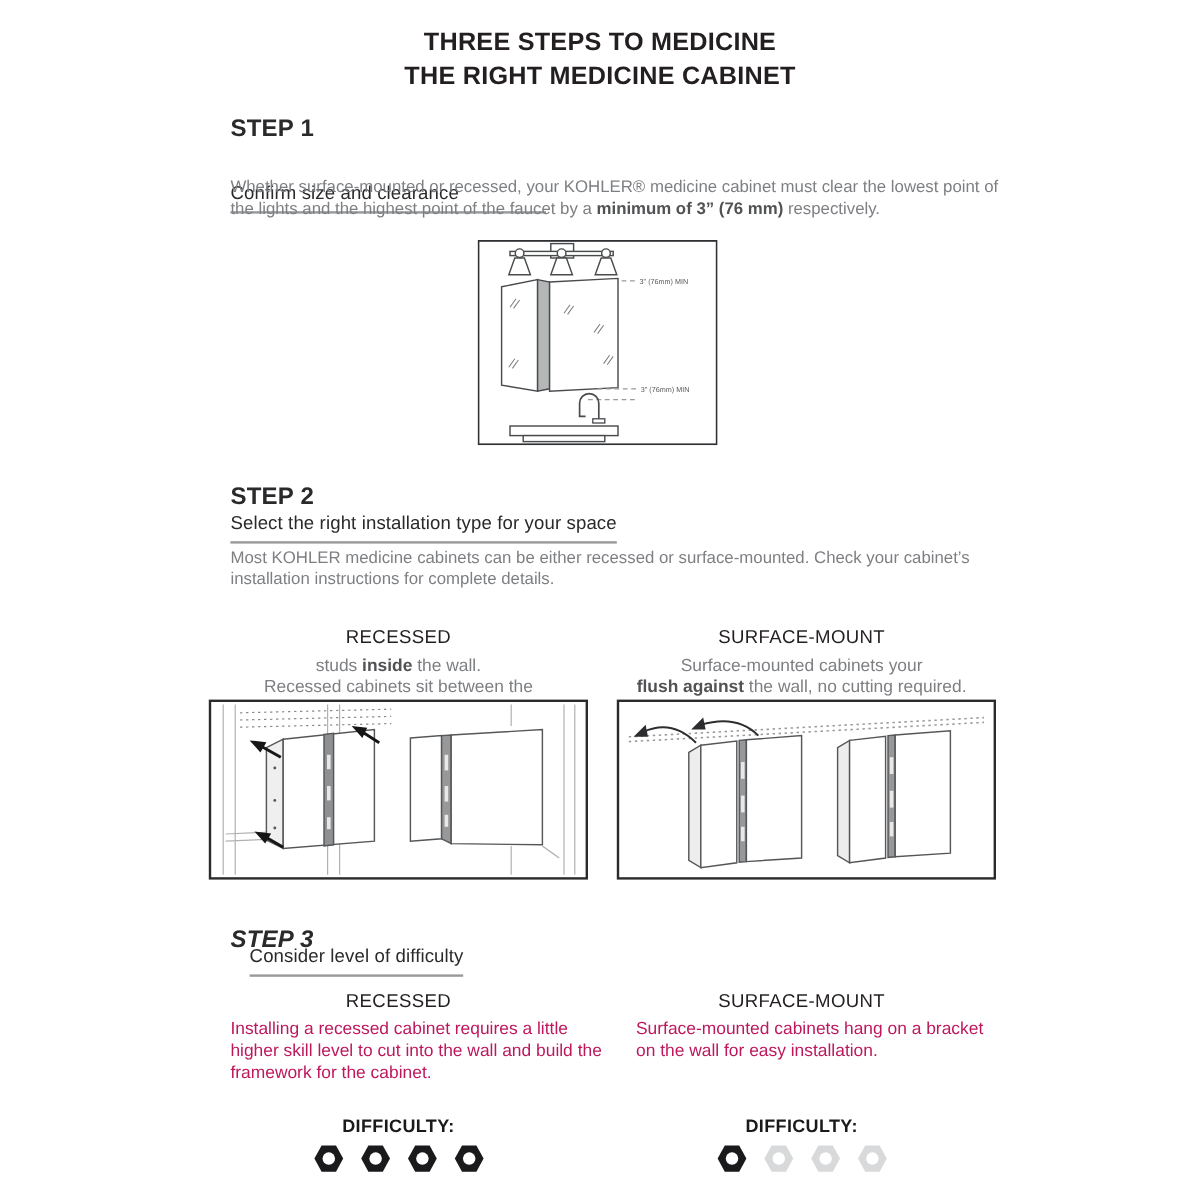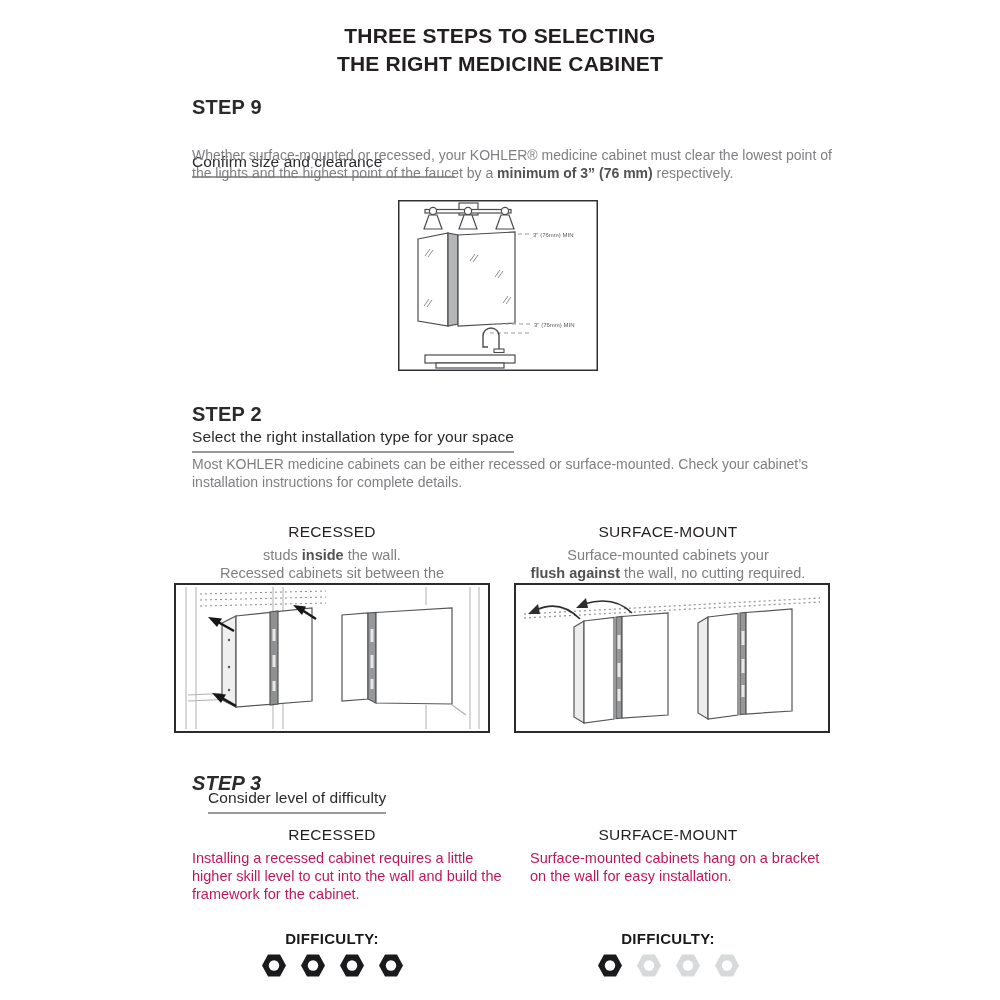--- a/index.html
+++ b/index.html
@@ -28,25 +28,25 @@
   .nut-row{display:flex;justify-content:center;gap:13px;margin-top:6px;}
   .nut-row svg{display:block;}
   svg text{font-family:"Liberation Sans",sans-serif;}
 </style>
 </head>
 <body>
 
 <div class="page">
 
   <div class="abs title">
-    <div>THREE STEPS TO SELECTING</div>
+    <div>THREE STEPS TO MEDICINE</div>
     <div>THE RIGHT MEDICINE CABINET</div>
   </div>
 
-  <div class="abs step-title" style="top:96px;left:192px;">STEP 9</div>
+  <div class="abs step-title" style="top:96px;left:192px;">STEP 1</div>
   <div class="abs" style="top:120px;left:192px;margin-top:33px;">
     <span class="step-sub" style="width:263px;">Confirm size and clearance</span>
   </div>
   <div class="abs body-text" style="top:147px;left:192px;width:648px;"><span>Whether surface-mounted or recessed, your KOHLER® medicine cabinet must clear the lowest point of the lights and the highest point of the faucet by a </span><b>minimum of 3” (76 mm)</b><span> respectively.</span></div>
 
   <div class="abs" style="top:200px;left:398px;">
     <svg width="200" height="171" viewBox="0 0 200 171">
       <rect x="0.75" y="0.75" width="198.5" height="169.5" fill="#fff" stroke="#2f3033" stroke-width="1.5"></rect>
 
       <g stroke="#4a4b4d" stroke-width="1.2" fill="#fff">

